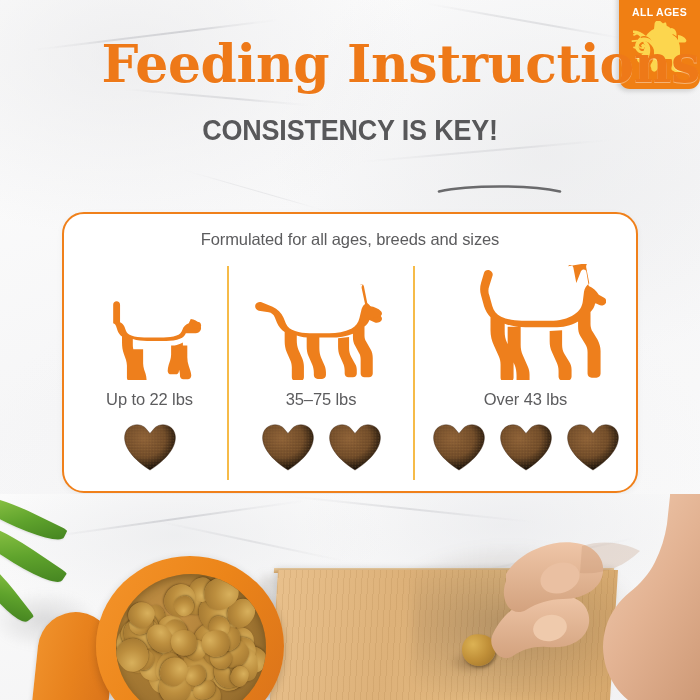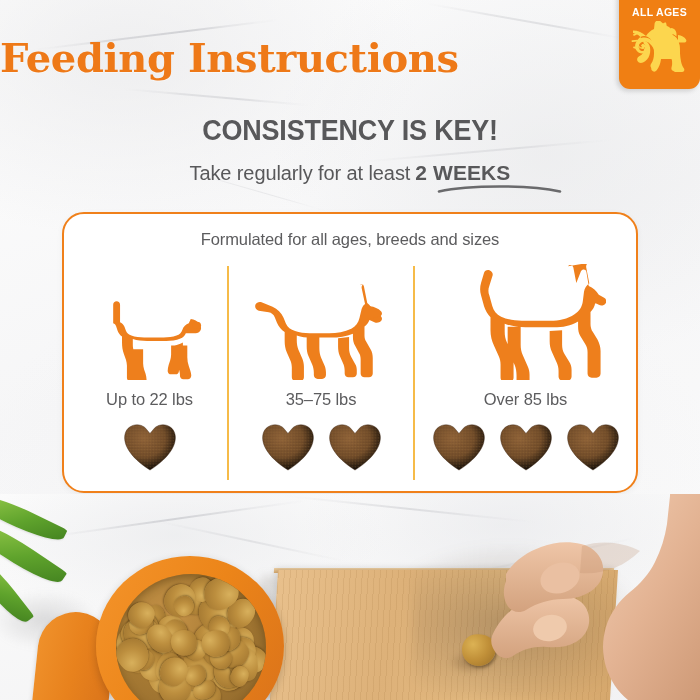--- a/index.html
+++ b/index.html
@@ -74,25 +74,25 @@
     top: 33px;
     width: 60px;
     height: 58px;
   }
 
   
   .title {
     position: absolute;
     left: 0; right: 0;
     top: 38px;
-    text-align: left;
+    text-align: right;
     color: #EE7918;
     font-family: "DejaVu Serif", serif;
     font-weight: bold;
-    font-size: 40px;
+    font-size: 52px;
     letter-spacing: -.4px;
     line-height: 1;
     text-shadow: 0 1px 0 rgba(255,255,255,.4);
   }
   .subtitle {
     position: absolute;
     left: 0; right: 0;
     top: 114px;
     text-align: center;
     color: #58585A;
@@ -465,23 +465,20 @@
         l0 -7
         c0 -6 5 -11 11 -11 z"></path>
 
       <path fill="#FCD64E" d="M83 14 c6 1 10 6 10 12 l0 5 c-4 -4 -9 -6 -14 -6 l0 -5 c0 -3 2 -6 4 -6 z"></path>
       <path fill="#FCD64E" d="M96 28 c7 1 13 4 16 9 c2 3 0 6 -3 6 l-13 0 z"></path>
     </svg>
   </div>
 
   <div class="title">Feeding Instructions</div>
   <div class="subtitle">CONSISTENCY IS KEY!</div>
-  <div class="tagline-wrap">
-    <span>Take regularly for at least</span><span class="tagline-strong">2 WEEKS</span>
-  </div>
   <svg class="swoosh" viewBox="0 0 125 9">
     <path d="M2 7.4 C 32 0.8, 93 0.8, 123 7.4" stroke="#6A6A6C" stroke-width="2.6" fill="none" stroke-linecap="round"></path>
   </svg>
 
   <div class="card">
     <div class="card-caption">Formulated for all ages, breeds and sizes</div>
 
     <div class="divider div1"></div>
     <div class="divider div2"></div>
 
@@ -794,21 +791,21 @@
             l-8 0
             c-4 0 -7 -3 -7 -7
             l0 -9
             c0 -5 -1 -10 -3 -14
             l-8 -18
             c-3 -6 -4 -12 -4 -19
             l0 -17 z"></path>
           <path fill="#EE7F1C" d="M236 46 c9 1 17 5 22 11 c3 3 1 8 -3 9 l-21 4 z"></path>
         </svg>
       </div>
-      <div class="weight-label">Over 85 lbs</div>
+      <div class="weight-label">Over 43 lbs</div>
       <div class="kibbles">
         <div class="kib">
           <svg viewBox="0 0 60 55" width="58" height="53">
             <path d="M30 52 C 8 38, 2 24, 4 15 C 6 5, 18 2, 25 8 L30 14 L35 8 C 42 2, 54 5, 56 15 C 58 24, 52 38, 30 52 Z" fill="url(#kg1)"></path>
             <path d="M30 52 C 8 38, 2 24, 4 15 C 6 5, 18 2, 25 8 L30 14 L35 8 C 42 2, 54 5, 56 15 C 58 24, 52 38, 30 52 Z" fill="url(#grain1)"></path>
             <path d="M30 52 C 8 38, 2 24, 4 15 C 6 5, 18 2, 25 8 L30 14 L35 8 C 42 2, 54 5, 56 15 C 58 24, 52 38, 30 52 Z" fill="none" stroke="#3F2714" stroke-width="1" opacity=".4"></path>
           </svg>
         </div>
         <div class="kib">
           <svg viewBox="0 0 60 55" width="58" height="53">

